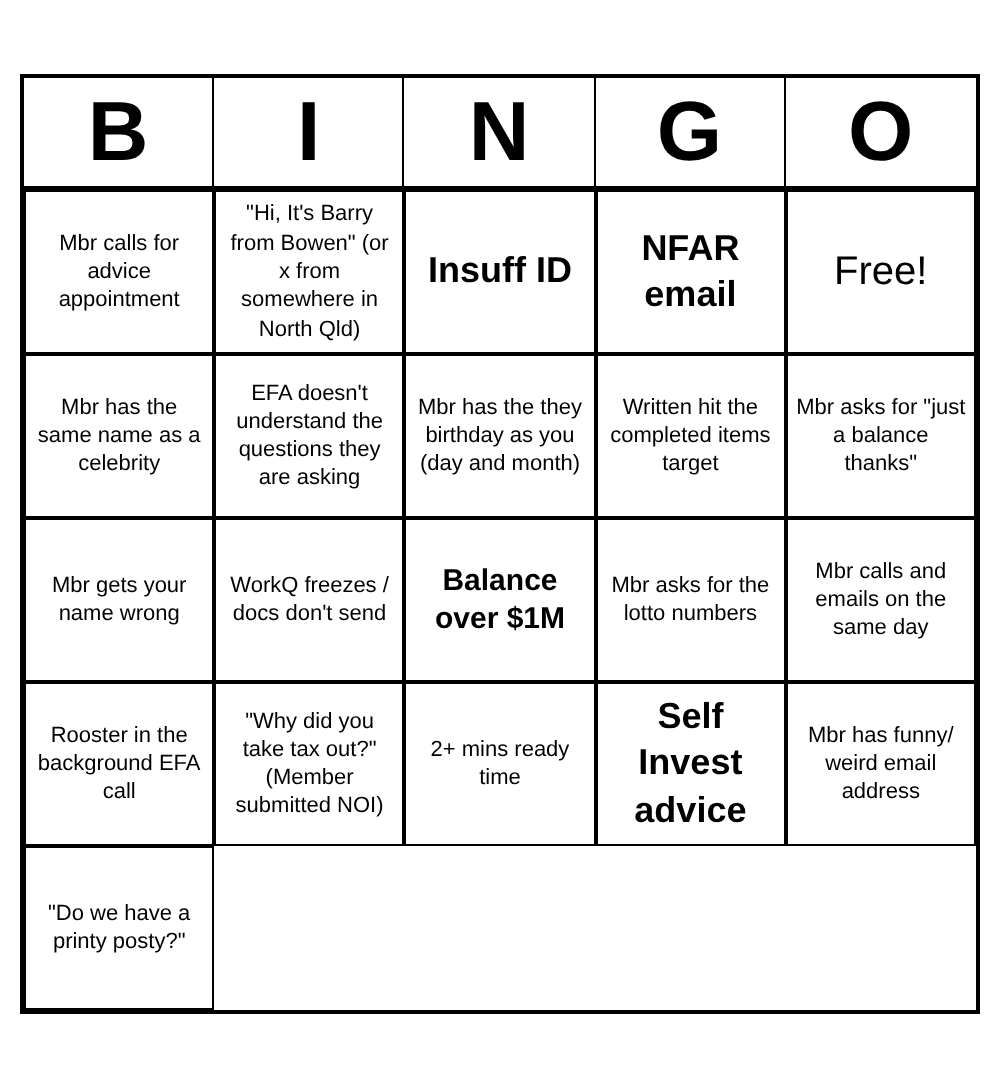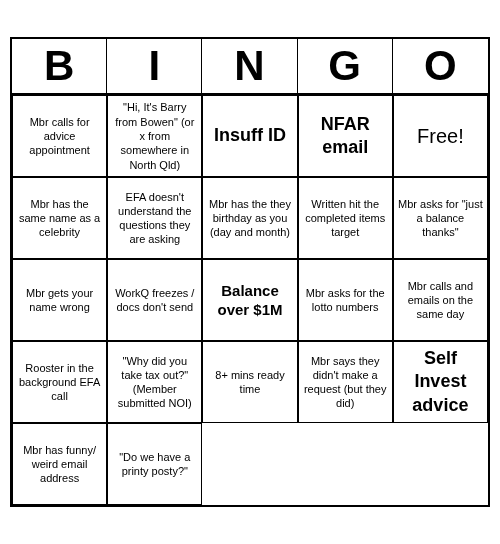--- a/index.html
+++ b/index.html
@@ -85,19 +85,18 @@
       <div class="bingo-cell">Mbr has the they birthday as you (day and month)</div>
       <div class="bingo-cell">Written hit the completed items target</div>
       <div class="bingo-cell">Mbr asks for "just a balance thanks"</div>
       <div class="bingo-cell">Mbr gets your name wrong</div>
       <div class="bingo-cell">WorkQ freezes / docs don't send</div>
       <div class="bingo-cell medium-large">Balance over $1M</div>
       <div class="bingo-cell">Mbr asks for the lotto numbers</div>
       <div class="bingo-cell">Mbr calls and emails on the same day</div>
       <div class="bingo-cell">Rooster in the background EFA call</div>
       <div class="bingo-cell">"Why did you take tax out?" (Member submitted NOI)</div>
-      <div class="bingo-cell">8+ mins ready time</div>
-      <div class="bingo-cell">Mbr says they didn't make a request (but they did)</div>
+      <div class="bingo-cell">2+ mins ready time</div>
       <div class="bingo-cell large-text">Self Invest advice</div>
       <div class="bingo-cell">Mbr has funny/ weird email address</div>
       <div class="bingo-cell">"Do we have a printy posty?"</div>
     </div>
 </div>
 
 </body></html>

